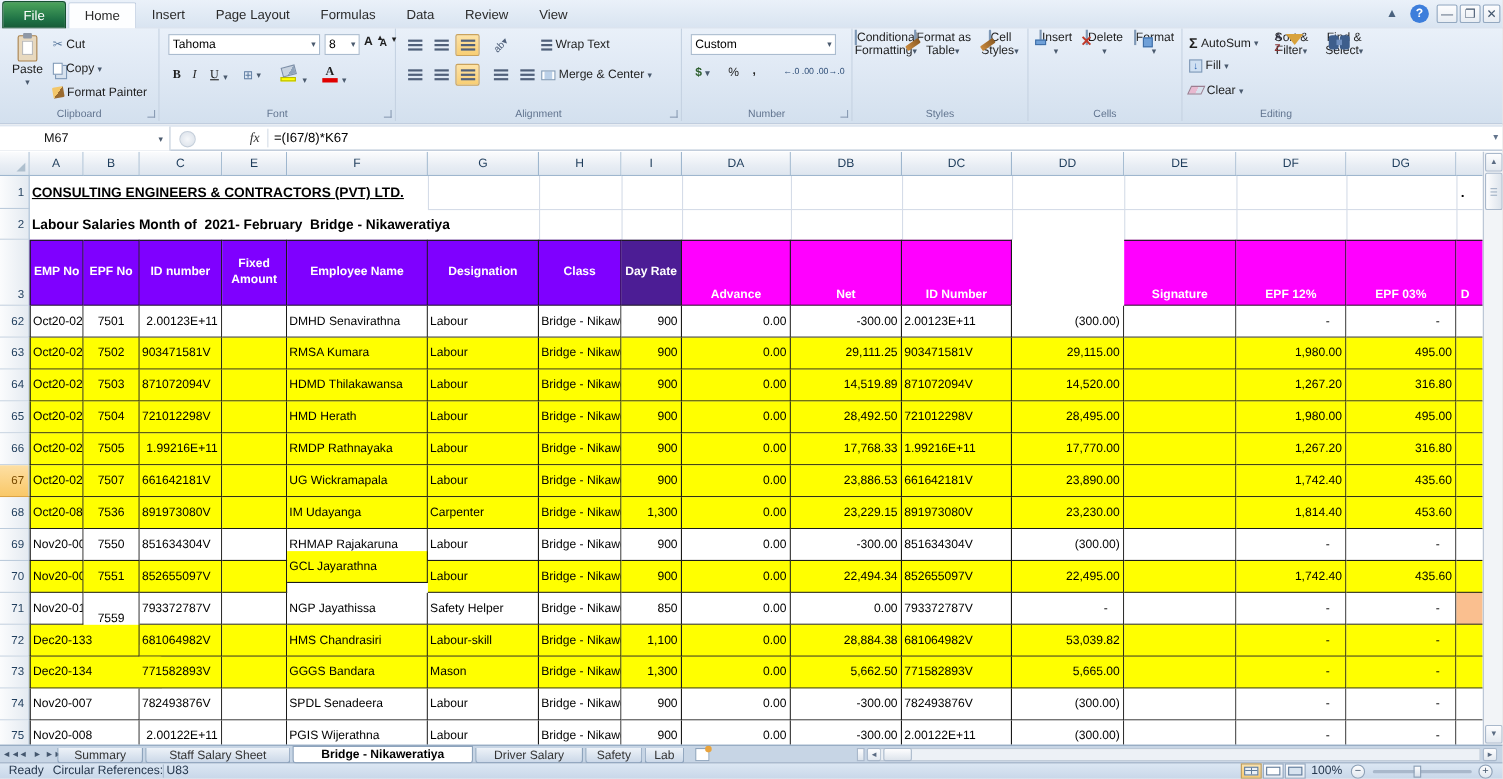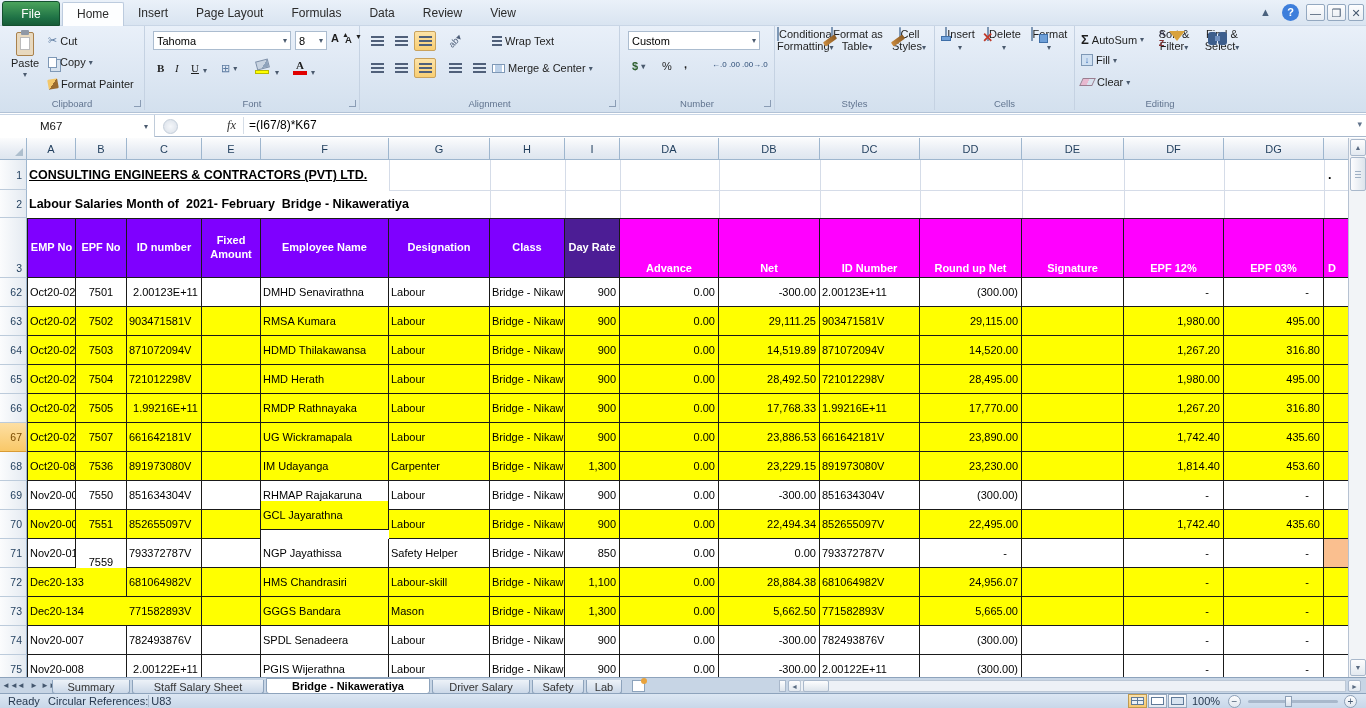--- a/index.html
+++ b/index.html
@@ -387,21 +387,20 @@
       <div class="cell hp" style="left: 76px; top: 80px; width: 51px; height: 60px; border-top: 1px solid rgb(26, 26, 26); background: rgb(127, 0, 255);">EPF No</div>
       <div class="cell hp" style="left: 127px; top: 80px; width: 75px; height: 60px; border-top: 1px solid rgb(26, 26, 26); background: rgb(127, 0, 255);">ID number</div>
       <div class="cell hp" style="left: 202px; top: 80px; width: 59px; height: 60px; border-top: 1px solid rgb(26, 26, 26); background: rgb(127, 0, 255);">Fixed Amount</div>
       <div class="cell hp" style="left: 261px; top: 80px; width: 128px; height: 60px; border-top: 1px solid rgb(26, 26, 26); background: rgb(127, 0, 255);">Employee Name</div>
       <div class="cell hp" style="left: 389px; top: 80px; width: 101px; height: 60px; border-top: 1px solid rgb(26, 26, 26); background: rgb(127, 0, 255);">Designation</div>
       <div class="cell hp" style="left: 490px; top: 80px; width: 75px; height: 60px; border-top: 1px solid rgb(26, 26, 26); background: rgb(127, 0, 255);">Class</div>
       <div class="cell hp" style="left: 565px; top: 80px; width: 55px; height: 60px; border-top: 1px solid rgb(26, 26, 26); background: #4c1d95;">Day Rate</div>
       <div class="cell hm" style="left: 719px; top: 80px; width: 101px; height: 60px; border-top: 1px solid rgb(26, 26, 26); background: rgb(255, 0, 255);">Net</div>
       <div class="cell hm" style="left: 620px; top: 80px; width: 99px; height: 60px; border-top: 1px solid rgb(26, 26, 26); background: rgb(255, 0, 255);">Advance</div>
       <div class="cell hm" style="left: 820px; top: 80px; width: 100px; height: 60px; border-top: 1px solid rgb(26, 26, 26); background: rgb(255, 0, 255);">ID Number</div>
-      <div class="cell hm" style="left: 920px; top: 80px; width: 102px; height: 60px; border-top: 1px solid rgb(26, 26, 26); background: rgb(255, 0, 255);">Round up Net</div>
       <div class="cell hm" style="left: 1022px; top: 80px; width: 102px; height: 60px; border-top: 1px solid rgb(26, 26, 26); background: rgb(255, 0, 255);">Signature</div>
       <div class="cell hm" style="left: 1124px; top: 80px; width: 100px; height: 60px; border-top: 1px solid rgb(26, 26, 26); background: rgb(255, 0, 255);">EPF 12%</div>
       <div class="cell hm" style="left: 1224px; top: 80px; width: 100px; height: 60px; border-top: 1px solid rgb(26, 26, 26); background: rgb(255, 0, 255);">EPF 03%</div>
       <div class="cell hm" style="left: 1324px; top: 80px; width: 24px; height: 60px; border-top: 1px solid rgb(26, 26, 26); background: rgb(255, 0, 255); border-right: none; justify-content: flex-start; padding-left: 4px;">D</div>
       <div class="gut" style="top: 140px; height: 29px;">62</div>
       <div class="cell tL" style="left: 27px; top: 140px; width: 49px; height: 29px; background: rgb(255, 255, 255); border-left: 1px solid rgb(26, 26, 26);">Oct20-021</div>
       <div class="cell tC" style="left: 76px; top: 140px; width: 51px; height: 29px; background: rgb(255, 255, 255);">7501</div>
       <div class="cell tR" style="left: 127px; top: 140px; width: 75px; height: 29px; background: rgb(255, 255, 255);">2.00123E+11</div>
       <div class="cell tL" style="left: 202px; top: 140px; width: 59px; height: 29px; background: rgb(255, 255, 255);"></div>
       <div class="cell tL" style="left: 261px; top: 140px; width: 128px; height: 29px; background: rgb(255, 255, 255);">DMHD Senavirathna</div>
@@ -573,21 +572,21 @@
       <div class="cell tL yellow" style="left: 27px; top: 430px; width: 100px; height: 29px; background: rgb(255, 255, 0); border-left: 1px solid rgb(26, 26, 26);">Dec20-133</div>
       <div class="cell tL yellow" style="left: 127px; top: 430px; width: 75px; height: 29px; background: rgb(255, 255, 0);">681064982V</div>
       <div class="cell tL yellow" style="left: 202px; top: 430px; width: 59px; height: 29px; background: rgb(255, 255, 0);"></div>
       <div class="cell tL yellow" style="left: 261px; top: 430px; width: 128px; height: 29px; background: rgb(255, 255, 0);">HMS Chandrasiri</div>
       <div class="cell tL yellow" style="left: 389px; top: 430px; width: 101px; height: 29px; background: rgb(255, 255, 0);">Labour-skill</div>
       <div class="cell tL yellow" style="left: 490px; top: 430px; width: 75px; height: 29px; background: rgb(255, 255, 0);">Bridge - Nikawe</div>
       <div class="cell tR yellow" style="left: 565px; top: 430px; width: 55px; height: 29px; background: rgb(255, 255, 0);">1,100</div>
       <div class="cell tR yellow" style="left: 620px; top: 430px; width: 99px; height: 29px; background: rgb(255, 255, 0);">0.00</div>
       <div class="cell tR yellow" style="left: 719px; top: 430px; width: 101px; height: 29px; background: rgb(255, 255, 0);">28,884.38</div>
       <div class="cell tL yellow" style="left: 820px; top: 430px; width: 100px; height: 29px; background: rgb(255, 255, 0);">681064982V</div>
-      <div class="cell tR yellow" style="left: 920px; top: 430px; width: 102px; height: 29px; background: rgb(255, 255, 0);">24,956.07</div>
+      <div class="cell tR yellow" style="left: 920px; top: 430px; width: 102px; height: 29px; background: rgb(255, 255, 0);">53,039.82</div>
       <div class="cell tL yellow" style="left: 1022px; top: 430px; width: 102px; height: 29px; background: rgb(255, 255, 0);"></div>
       <div class="cell dash yellow" style="left: 1124px; top: 430px; width: 100px; height: 29px; background: rgb(255, 255, 0);">-</div>
       <div class="cell dash yellow" style="left: 1224px; top: 430px; width: 100px; height: 29px; background: rgb(255, 255, 0);">-</div>
       <div class="cell tL yellow" style="left: 1324px; top: 430px; width: 24px; height: 29px; background: rgb(255, 255, 0); border-right: none;"></div>
       <div class="gut" style="top: 459px; height: 29px;">73</div>
       <div class="cell tL yellow" style="left: 27px; top: 459px; width: 120px; height: 29px; background: rgb(255, 255, 0); border-left: 1px solid rgb(26, 26, 26);">Dec20-134</div>
       <div class="cell tL yellow" style="left: 127px; top: 459px; width: 75px; height: 29px; background: rgb(255, 255, 0);">771582893V</div>
       <div class="cell tL yellow" style="left: 202px; top: 459px; width: 59px; height: 29px; background: rgb(255, 255, 0);"></div>
       <div class="cell tL yellow" style="left: 261px; top: 459px; width: 128px; height: 29px; background: rgb(255, 255, 0);">GGGS Bandara</div>
       <div class="cell tL yellow" style="left: 389px; top: 459px; width: 101px; height: 29px; background: rgb(255, 255, 0);">Mason</div>

